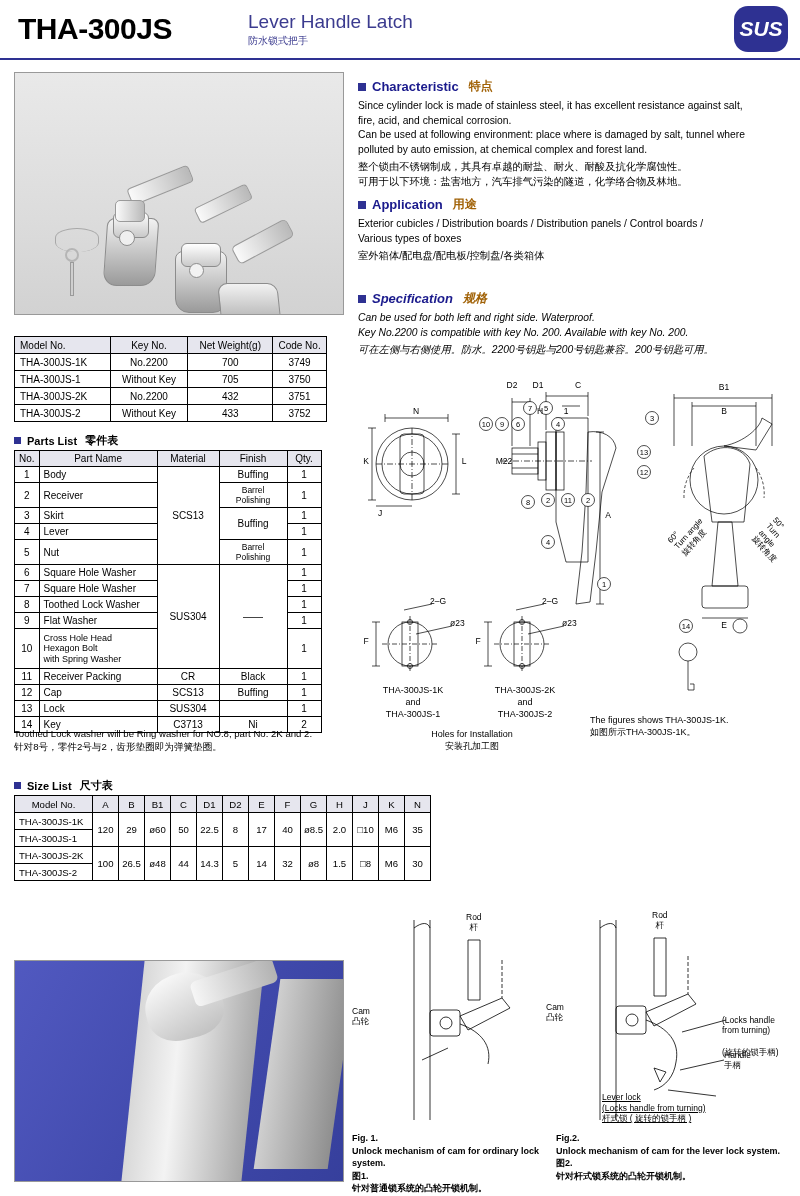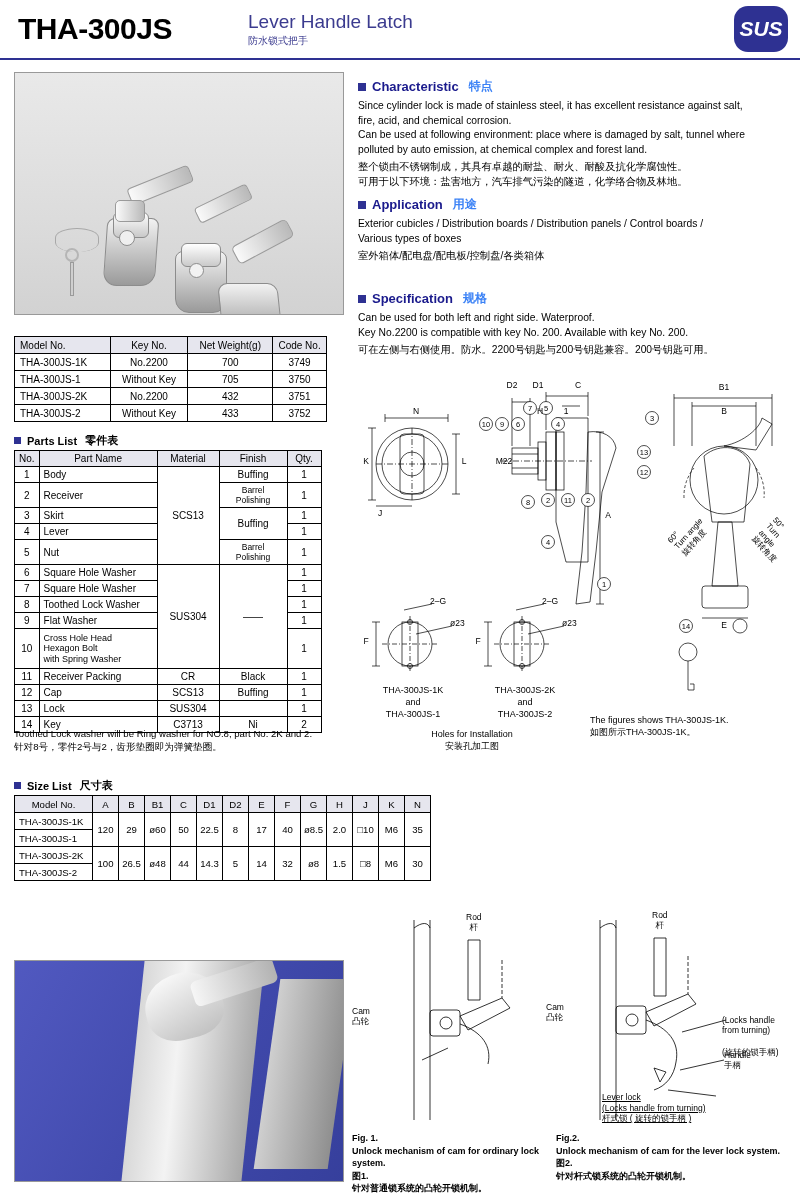--- a/index.html
+++ b/index.html
@@ -51,21 +51,21 @@
     position:absolute; background: linear-gradient(90deg,#fafafa,#b9b9b9);
     border:1px solid #9a9a9a;
   }
   .keyring { position:absolute; }
 
   
   .rt { position: absolute; left: 358px; width: 432px; }
   .sec-head { display:flex; align-items:center; margin-bottom: 4px; }
   .sec-sq { width: 8px; height: 8px; background: #2e3192; margin-right: 6px; }
   .sec-en { font-size: 13px; font-weight: bold; color: #1a1a8c; }
-  .sec-cn { font-size: 12px; font-weight: bold; color: #3b82f6; margin-left: 10px; }
+  .sec-cn { font-size: 12px; font-weight: bold; color: #a16207; margin-left: 10px; }
   .body-txt { font-size: 10.3px; line-height: 1.42; }
 
   
   table { border-collapse: collapse; }
   .tbl td, .tbl th {
     border: 1px solid #000; font-size: 10px; padding: 2px 4px; text-align: center;
     font-weight: normal; height: 17px;
   }
   .tbl th { background: #e6e6ee; font-weight: normal; }
   .tbl td.left { text-align: left; }
@@ -173,21 +173,21 @@
       <span class="sec-en">Application</span>
       <span class="sec-cn">用途</span>
     </div>
     <div class="body-txt">
       <div>Exterior cubicles / Distribution boards / Distribution panels / Control boards /</div>
       <div>Various types of boxes</div>
       <div style="margin-top:3px;">室外箱体/配电盘/配电板/控制盘/各类箱体</div>
     </div>
   </div>
 
-  <div class="rt" style="top:290px;">
+  <div class="rt" style="top:290px;font-style:italic;">
     <div class="sec-head">
       <span class="sec-sq"></span>
       <span class="sec-en">Specification</span>
       <span class="sec-cn">规格</span>
     </div>
     <div class="body-txt">
       <div>Can be used for both left and right side. Waterproof.</div>
       <div>Key No.2200 is compatible with key No. 200. Available with key No. 200.</div>
       <div style="margin-top:3px;">可在左侧与右侧使用。防水。2200号钥匙与200号钥匙兼容。200号钥匙可用。</div>
     </div>

